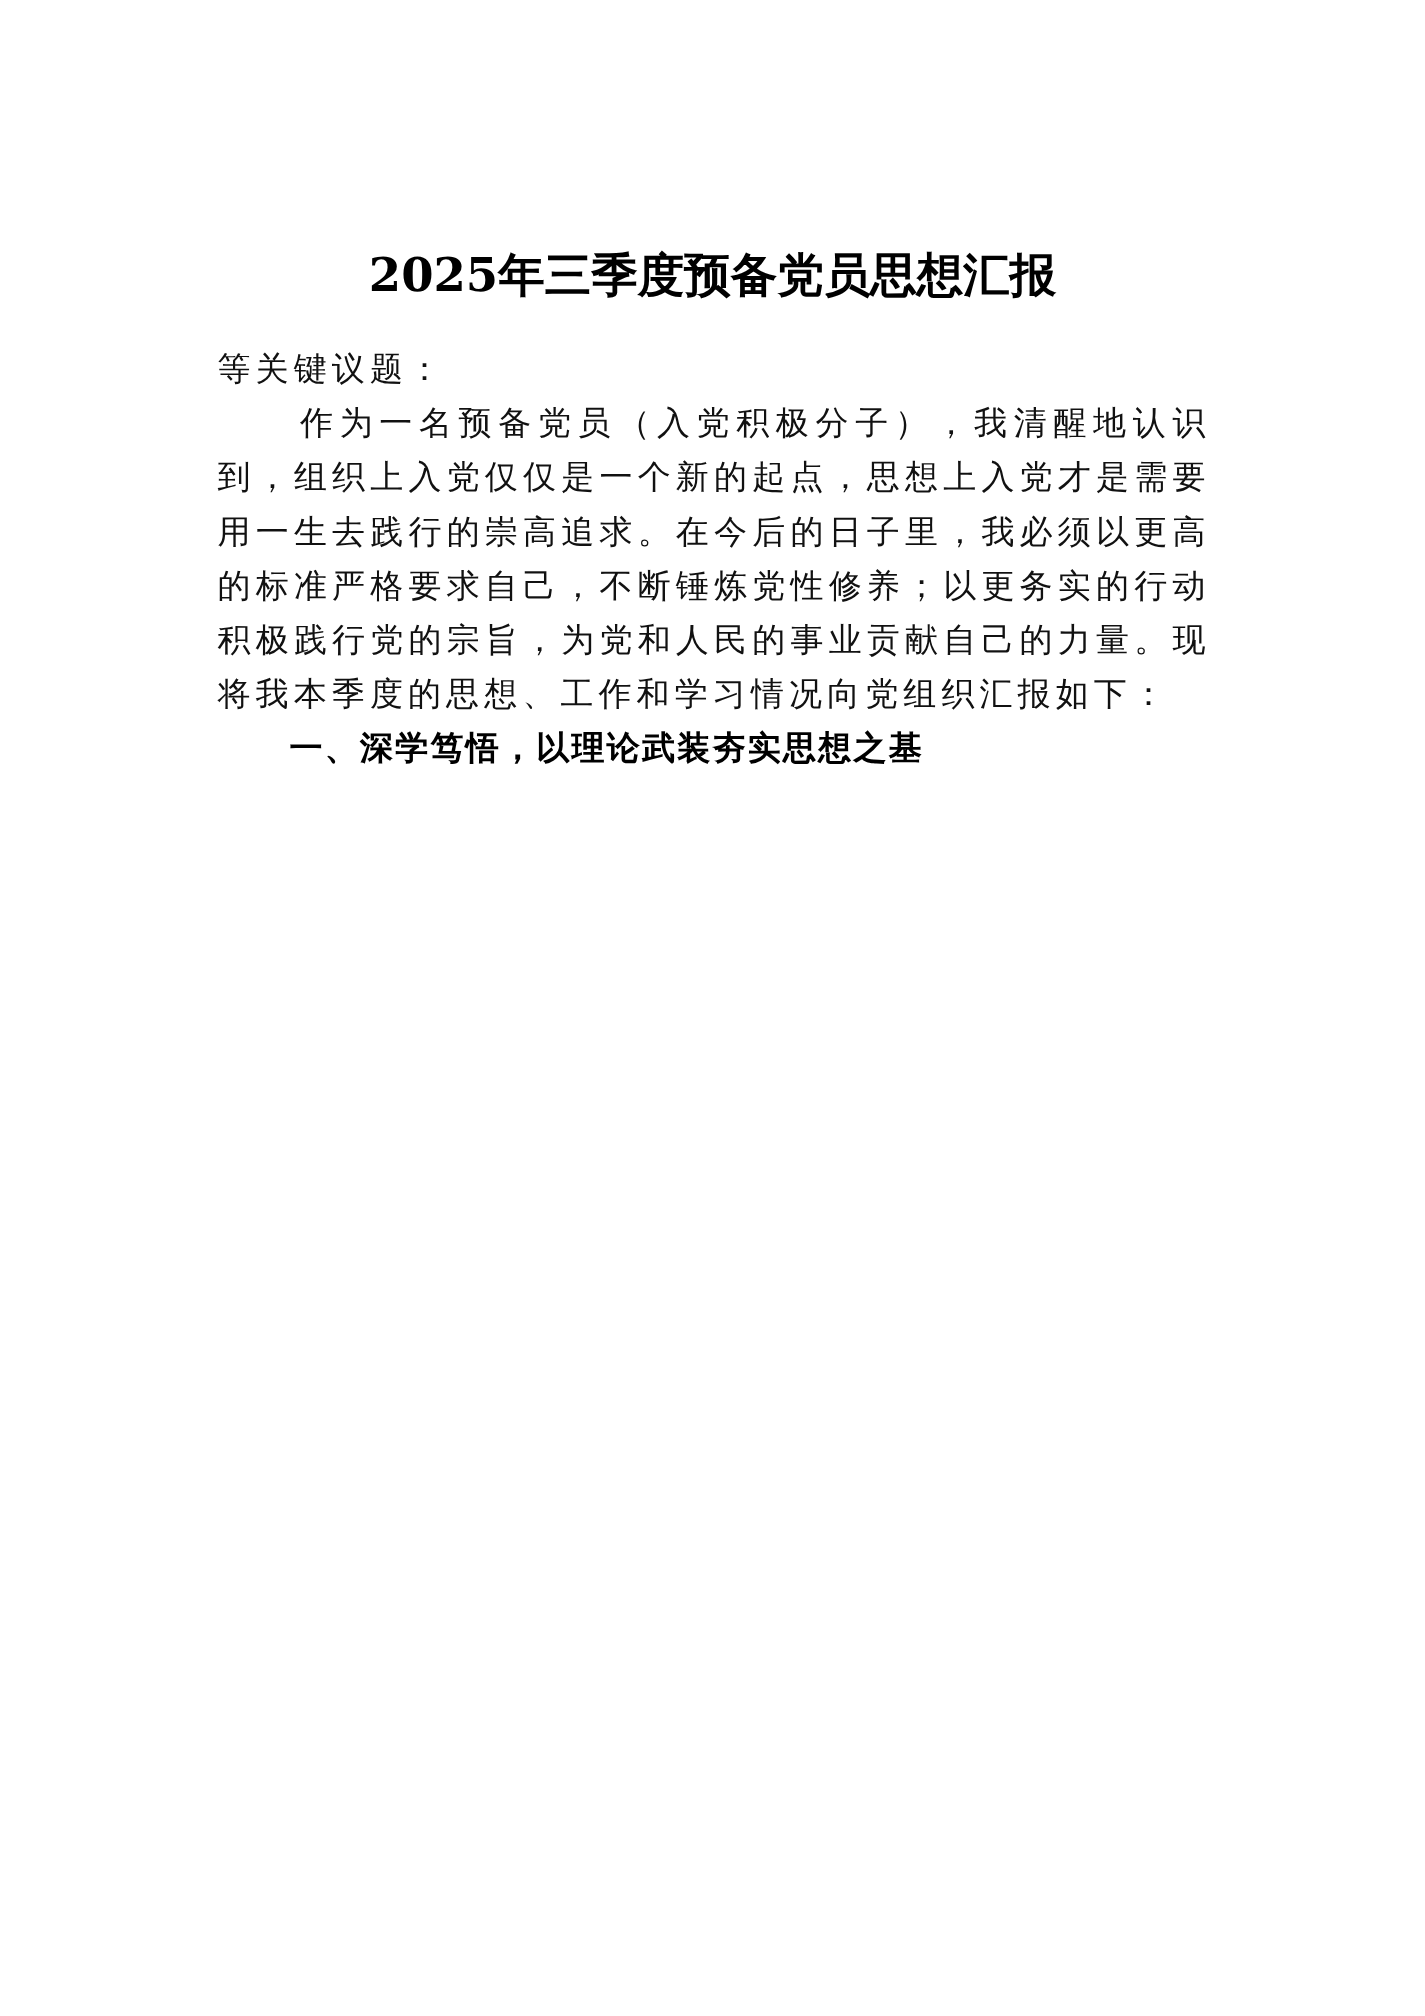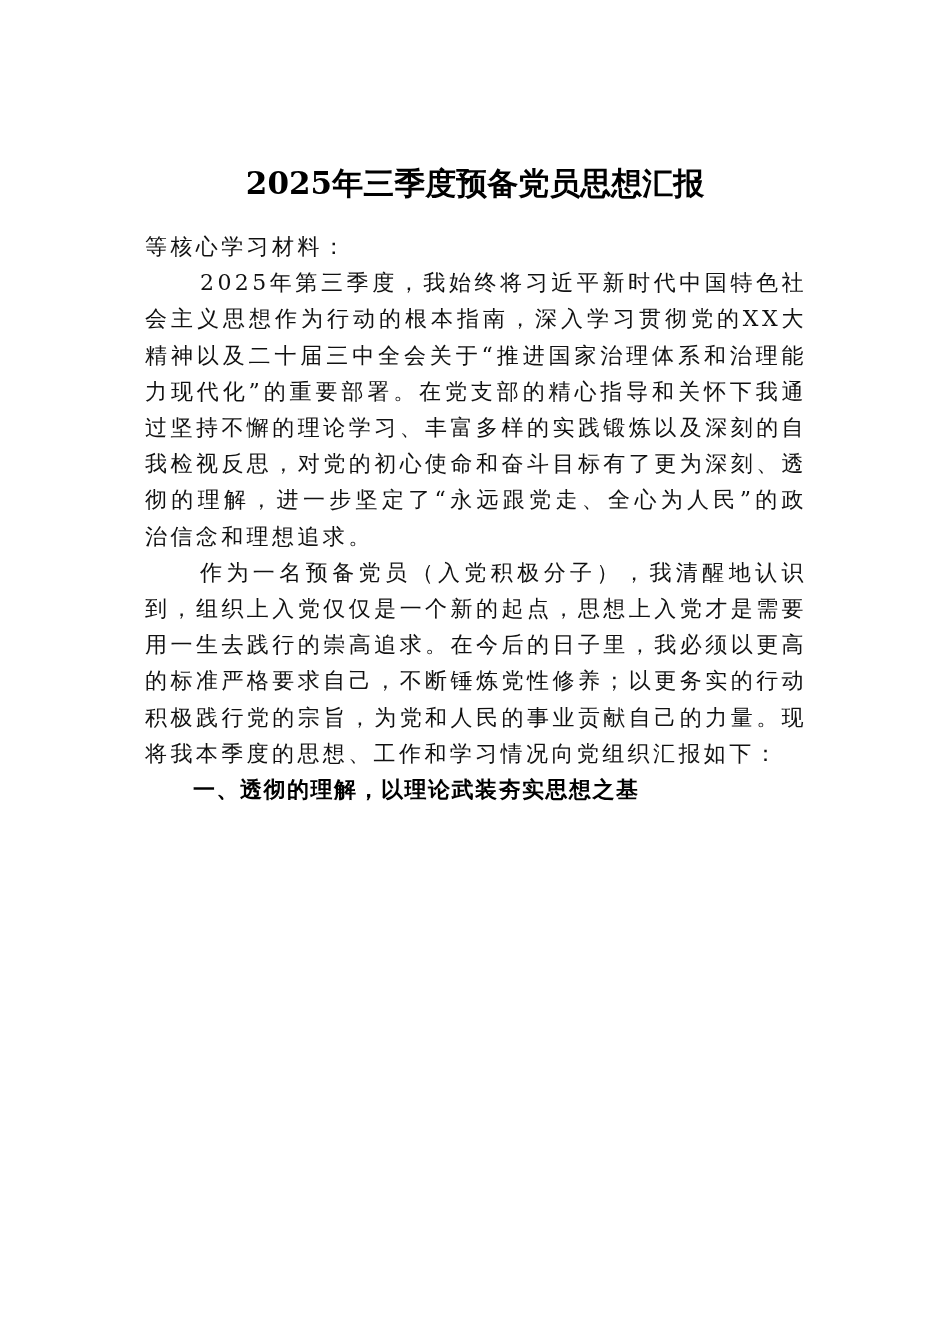--- a/index.html
+++ b/index.html
@@ -24,18 +24,17 @@
     }
     .lead { color: #000; }
   </style>
 </head>
 <body>
 
 <div class="page">
   <div class="title">2025年三季度预备党员思想汇报</div>
 
   <div class="body">
-    <p>等核心学习材料：</p>
-    <p class="indent">2025年第三季度，我始终将习近平新时代中国特色社会主义思想作为行动的根本指南，深入学习贯彻党的XX大精神以及二十届三中全会关于“推进国家治理体系和治理能力现代化”的重要部署。在党支部的精心指导和关怀下我通过坚持不懈的理论学习、丰富多样的实践锻炼以及深刻的自我检视反思，对党的初心使命和奋斗目标有了更为深刻、透彻的理解，进一步坚定了“永远跟党走、全心为人民”的政治信念和理想追求。</p>
+    <p>等关键议题：</p>
     <p class="indent">作为一名预备党员（入党积极分子），我清醒地认识到，组织上入党仅仅是一个新的起点，思想上入党才是需要用一生去践行的崇高追求。在今后的日子里，我必须以更高的标准严格要求自己，不断锤炼党性修养；以更务实的行动积极践行党的宗旨，为党和人民的事业贡献自己的力量。现将我本季度的思想、工作和学习情况向党组织汇报如下：</p>
-    <p class="h1">一、透彻的理解，以理论武装夯实思想之基</p>
+    <p class="h1">一、深学笃悟，以理论武装夯实思想之基</p>
   </div>
 </div>
 
 </body></html>

